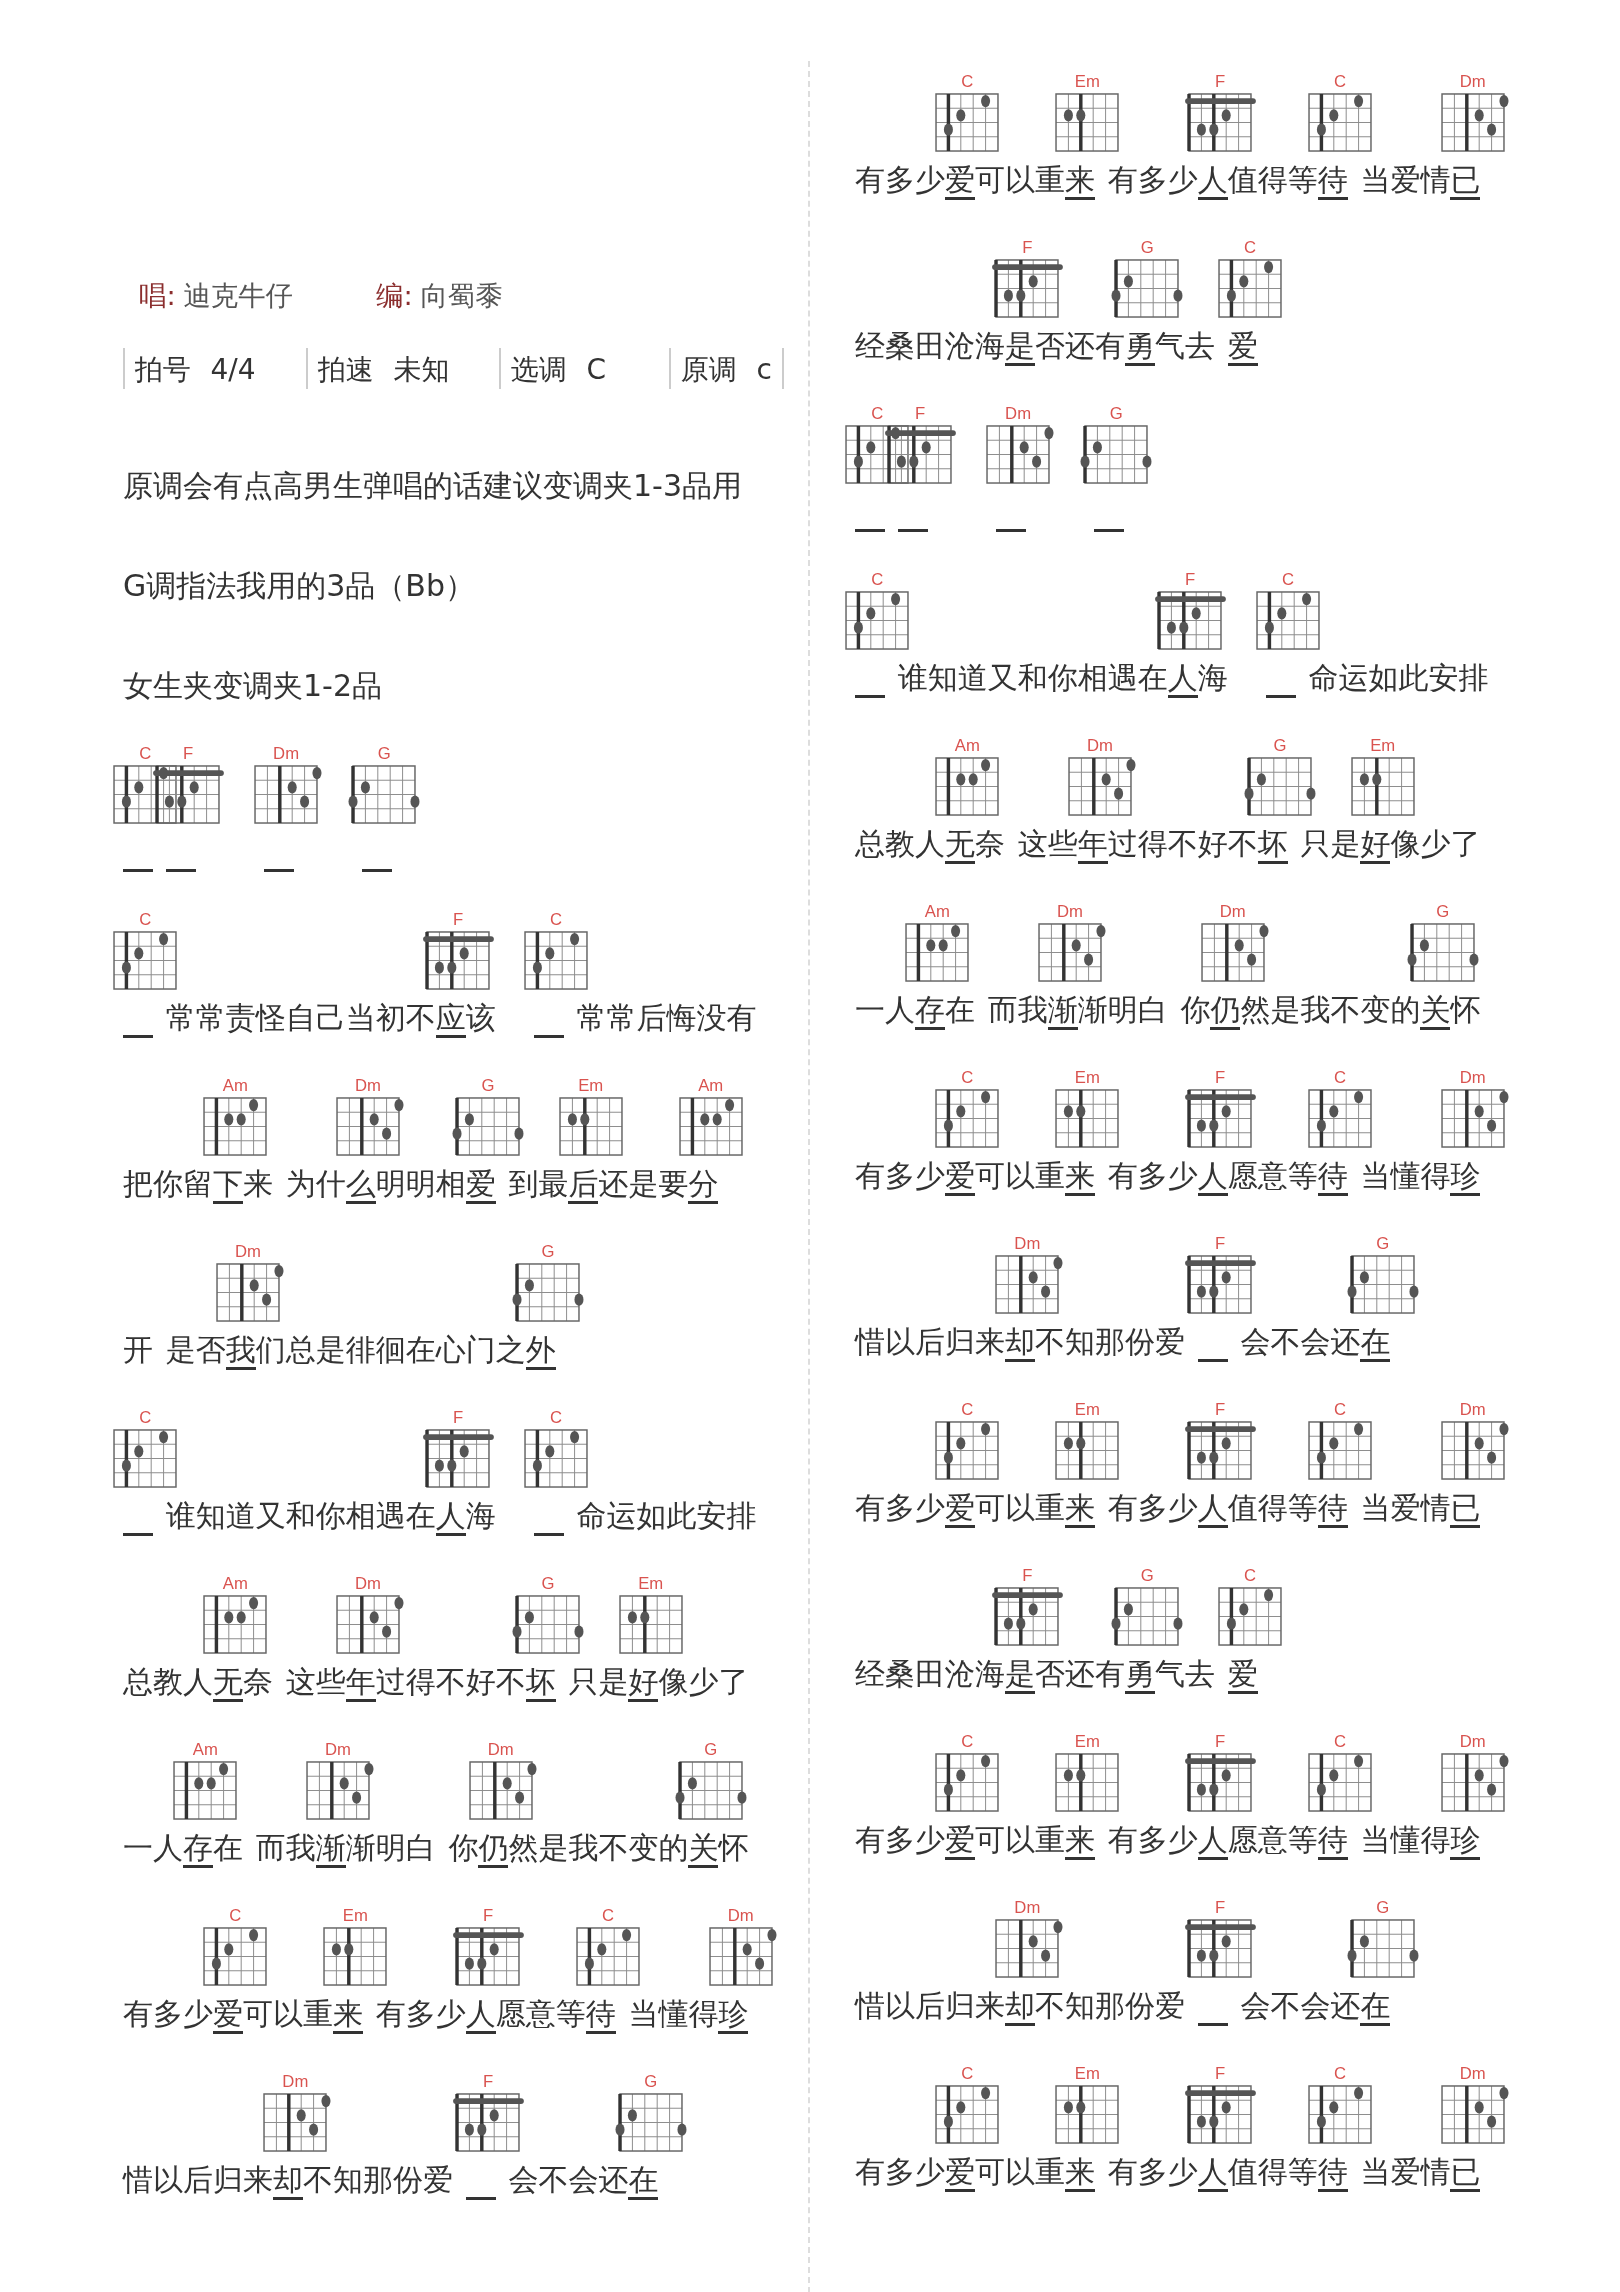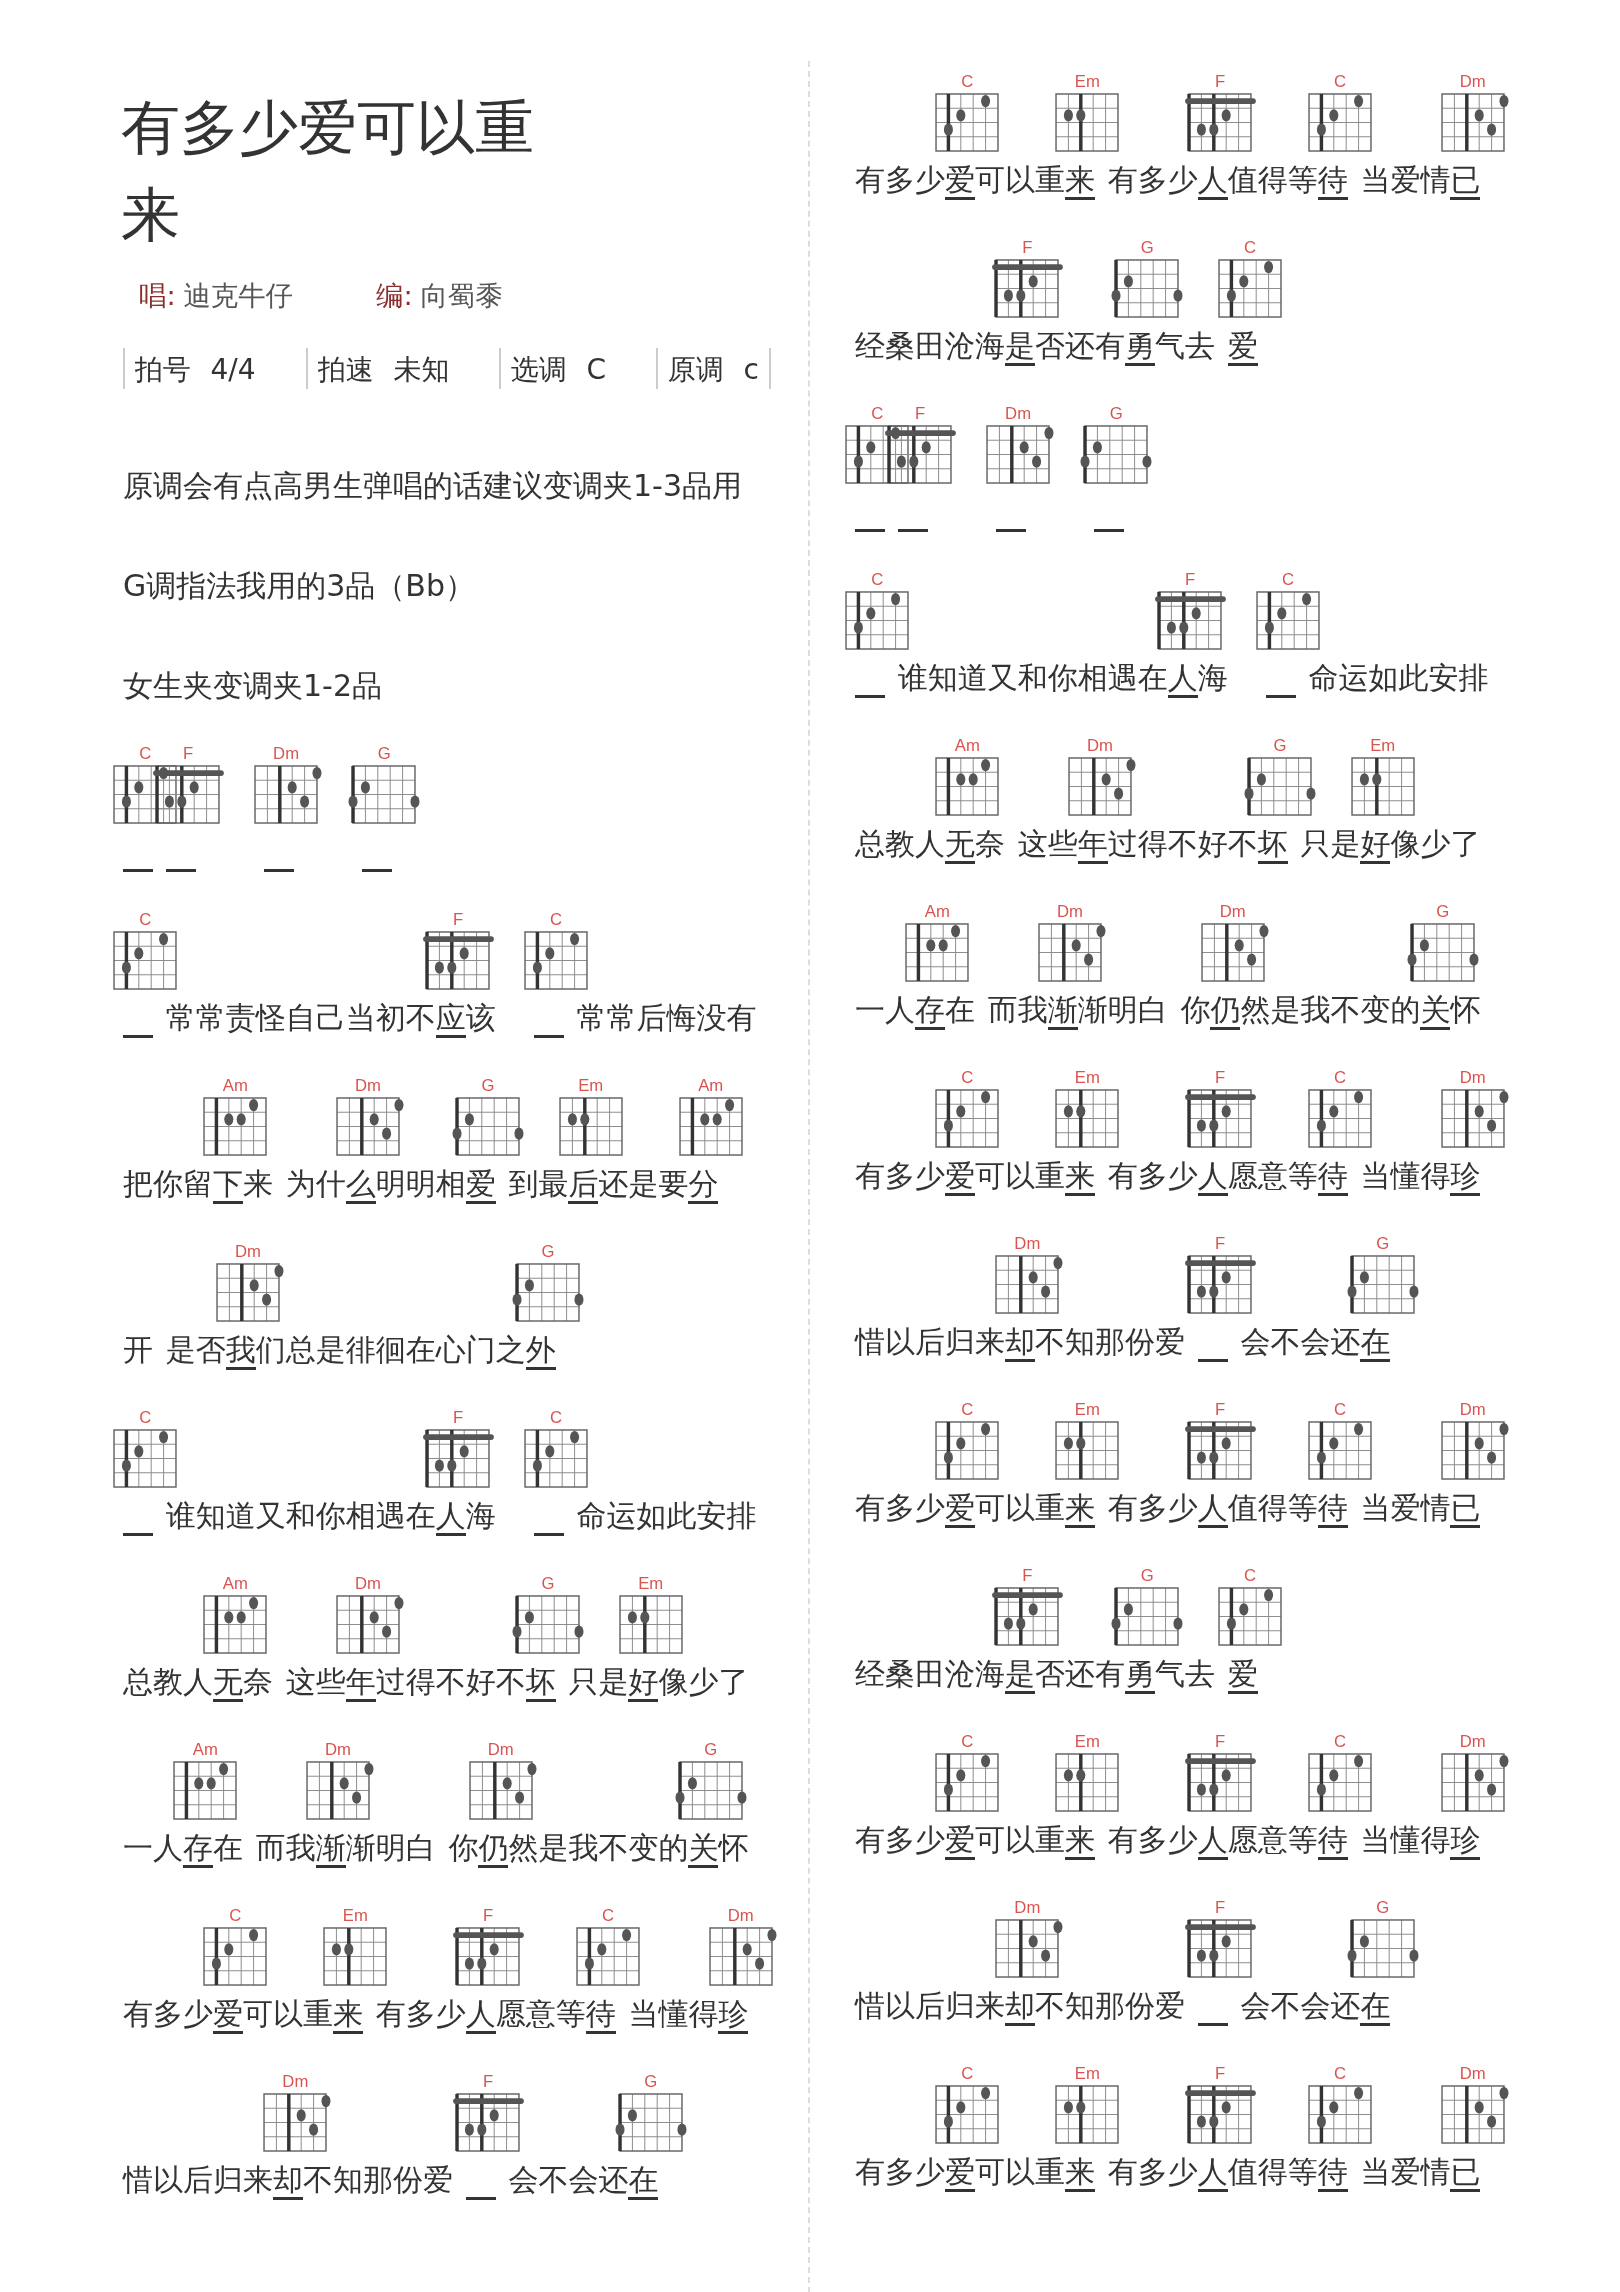--- a/index.html
+++ b/index.html
@@ -22,21 +22,21 @@
     .credit { position: absolute; top: 0; white-space: nowrap; }
     .credit .k { color: var(--label); }
     .credit .v { color: #555; margin-left: 7.8px; }
     #credit-arranger { left: 237px; }
 
     .meta { position: absolute; top: 348px; left: 0; height: 41px; display: flex; }
     .meta-item { height: 41px; border-left: 2.9px solid #cccccc; box-sizing: border-box;
                  padding-left: 9.8px; font-size: 28px; line-height: 43px; white-space: nowrap; color: #333; }
     .meta-item:nth-child(1) { width: 183px; }
     .meta-item:nth-child(2) { width: 193px; }
-    .meta-item:nth-child(3) { width: 157px; }
+    .meta-item:nth-child(3) { width: 170px; }
     .meta-item:nth-child(4) { width: 115px; border-right: 2.9px solid #cccccc; }
     .meta-item .mk { margin-right: 19.6px; }
 
     .note { position: absolute; left: 0; font-size: 30px; line-height: 39px; white-space: nowrap; color: #333; }
     #note-0 { top: 466px; }
     #note-1 { top: 566px; }
     #note-2 { top: 666px; }
 
     .rows { position: absolute; left: 0; width: 100%; }
     #rows-left { top: 744px; }
@@ -52,21 +52,20 @@
     .chord svg { position: absolute; left: 0; top: 20.6px; }
   </style>
 </head>
 <body>
 
 <div id="page">
 
   <div id="divider"></div>
 
   <div id="col-left" class="col">
-    <h1 class="title">有多少爱可以重来</h1>
 
     <div class="credits">
       <span class="credit" id="credit-singer">
         <span class="k">唱:</span><span class="v">迪克牛仔</span>
       </span>
       <span class="credit" id="credit-arranger">
         <span class="k">编:</span><span class="v">向蜀黍</span>
       </span>
     </div>
 

